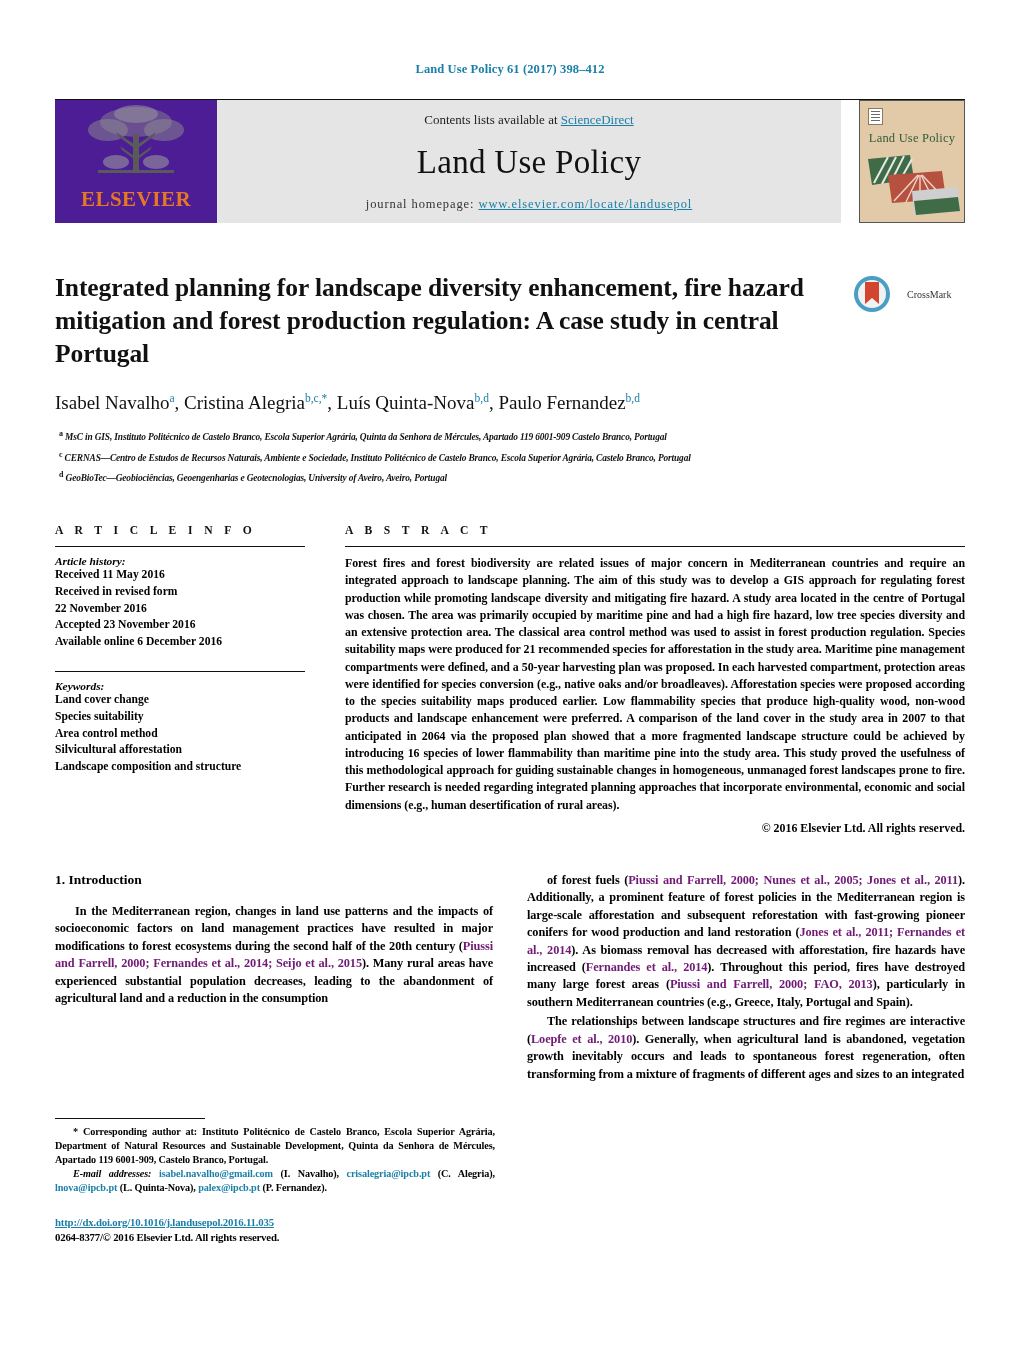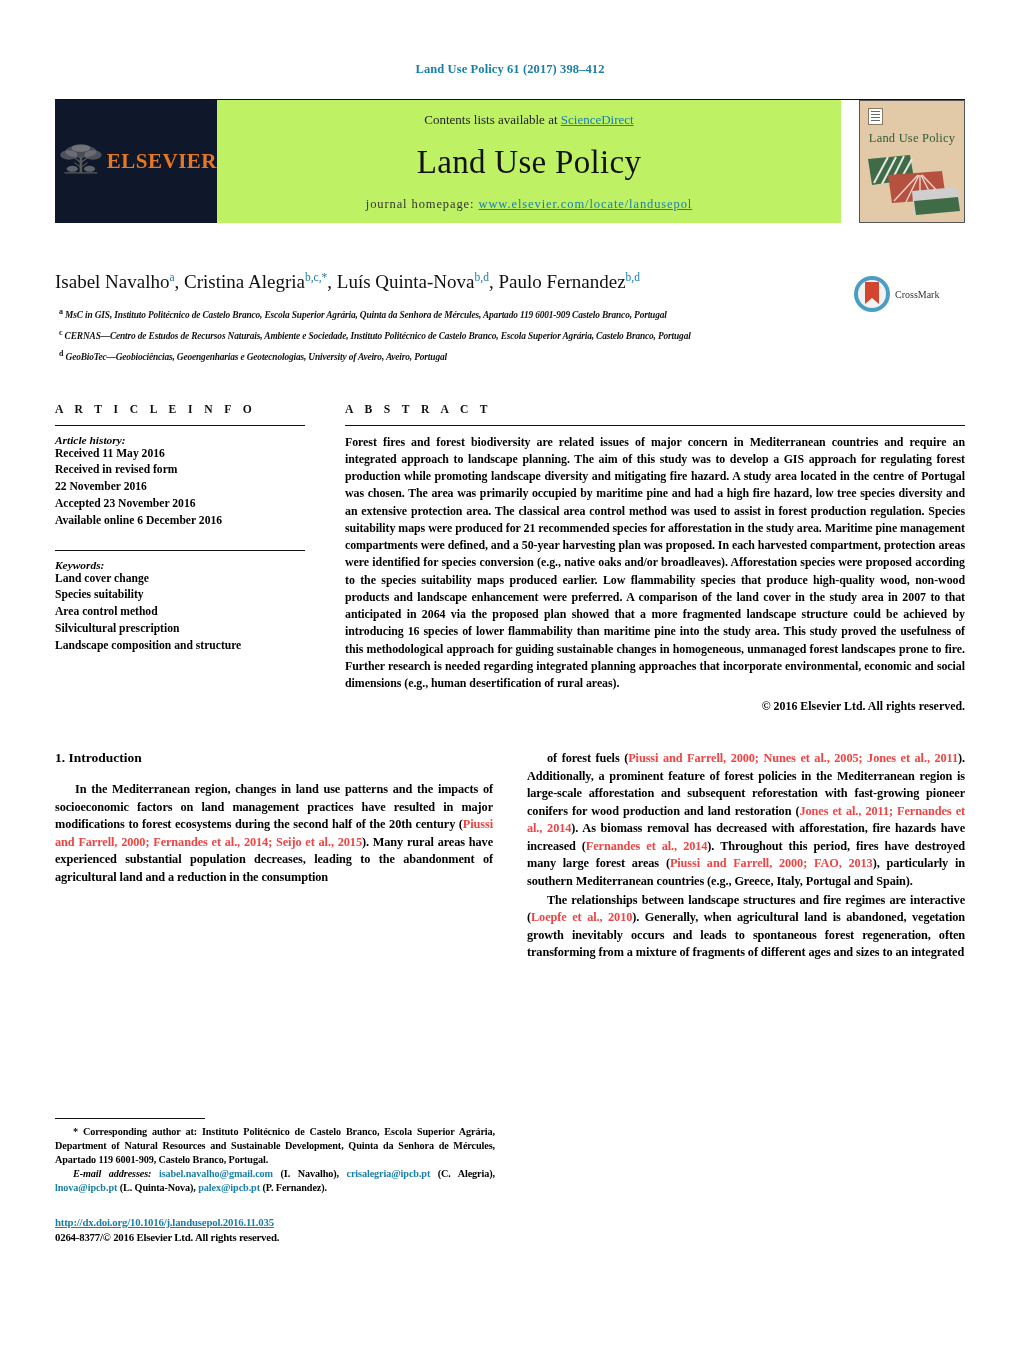--- a/index.html
+++ b/index.html
@@ -29,38 +29,39 @@
     margin-top:22px;
     border-top:1.5px solid #111;
     display:flex;
     align-items:stretch;
     height:124px;
   }
   .elsevier-logo {
     width:162px;
     flex:0 0 162px;
     display:flex;
+    flex-direction:column;
     align-items:center;
-    justify-content:center;
+    justify-content:flex-start;
     padding-bottom:2px;
-    background:#0f172a;
+    background:#4c1d95;
   }
   .tree-svg { display:block; }
   .elsevier-word {
     font-family:"Liberation Serif", serif;
     font-size:21px;
     letter-spacing:0.5px;
     color:#E87722;
     font-weight:bold;
     line-height:1;
     margin-top:1px;
   }
   .masthead-center {
     flex:1;
-    background:#bef264;
+    background:#e5e5e5;
     display:flex;
     flex-direction:column;
     align-items:center;
     justify-content:space-between;
     padding:12px 0 11px 0;
   }
   .contents-line { font-size:13px; color:#222; }
   .contents-line .sd { color:#1a7fa8; }
   .journal-name {
     font-size:33px;
@@ -101,21 +102,21 @@
   .paper-title {
     font-size:25.5px;
     line-height:1.30;
     font-family:"Liberation Serif", serif;
     color:#111;
     width:795px;
     letter-spacing:-0.1px;
   }
   .crossmark {
     position:absolute; right:0; top:4px;
-    width:112px; display:flex; align-items:center; gap:4px;
+    width:112px; display:flex; align-items:center; gap:16px;
   }
   .crossmark-label { font-size:10px; color:#333; font-family:"Liberation Serif", serif;}
 
   .authors {
     margin-top:22px;
     font-size:19px;
     color:#111;
     letter-spacing:0;
   }
   .authors sup { color:#1a7fa8; font-size:11.5px; }
@@ -183,21 +184,21 @@
   .para {
     font-size:12.3px;
     line-height:1.42;
     text-align:justify;
     margin:0 0 0 0;
     text-indent:20px;
     font-weight:bold;
     letter-spacing:-0.1px;
   }
   .para + .para { margin-top:2px; }
-  .ref { color:#ef4444; }
+  .ref { color:#701a75; }
 
   
   .footnote-wrap { position:absolute; left:55px; top:1118px; width:440px; }
   .fn-rule { border-top:1px solid #111; width:150px; margin-bottom:6px; }
   .fn {
     font-size:10.2px;
     line-height:1.38;
     text-align:justify;
     margin:0;
     font-weight:bold;
@@ -271,20 +272,21 @@
             <line x1="56" y1="22" x2="78" y2="45"></line>
           </g>
           <polygon points="46,38 92,34 94,58 48,62" fill="#cfcfcf"></polygon>
           <polygon points="48,48 92,44 94,58 50,62" fill="#3f6b46"></polygon>
         </g>
       </svg>
     </div>
   </div>
 
   <div class="title-block">
+    <h1 class="paper-title">Integrated planning for landscape diversity enhancement, fire hazard mitigation and forest production regulation: A case study in central Portugal</h1>
 
     <div class="crossmark">
       <svg width="38" height="38" viewBox="0 0 38 38">
         <circle cx="19" cy="19" r="18" fill="#4a9ec4"></circle>
         <circle cx="19" cy="19" r="14" fill="#f2f2f2"></circle>
         <path d="M12 7 h14 v22 l-7 -6 l-7 6 Z" fill="#d2462f"></path>
       </svg>
       <span class="crossmark-label">CrossMark</span>
     </div>
 
@@ -309,21 +311,21 @@
           <p class="info-line">Accepted 23 November 2016</p>
           <p class="info-line">Available online 6 December 2016</p>
         </div>
       <div class="info-gap"></div>
       <div class="rule"></div>
       <p class="info-sub">Keywords:</p>
       <div>
           <p class="info-line">Land cover change</p>
           <p class="info-line">Species suitability</p>
           <p class="info-line">Area control method</p>
-          <p class="info-line">Silvicultural prescription</p>
+          <p class="info-line">Silvicultural afforestation</p>
           <p class="info-line">Landscape composition and structure</p>
         </div>
     </div>
 
     <div class="col-abstract">
       <div class="sec-head">A B S T R A C T</div>
       <div class="rule"></div>
       <p class="abstract-text">Forest fires and forest biodiversity are related issues of major concern in Mediterranean countries and require an integrated approach to landscape planning. The aim of this study was to develop a GIS approach for regulating forest production while promoting landscape diversity and mitigating fire hazard. A study area located in the centre of Portugal was chosen. The area was primarily occupied by maritime pine and had a high fire hazard, low tree species diversity and an extensive protection area. The classical area control method was used to assist in forest production regulation. Species suitability maps were produced for 21 recommended species for afforestation in the study area. Maritime pine management compartments were defined, and a 50-year harvesting plan was proposed. In each harvested compartment, protection areas were identified for species conversion (e.g., native oaks and/or broadleaves). Afforestation species were proposed according to the species suitability maps produced earlier. Low flammability species that produce high-quality wood, non-wood products and landscape enhancement were preferred. A comparison of the land cover in the study area in 2007 to that anticipated in 2064 via the proposed plan showed that a more fragmented landscape structure could be achieved by introducing 16 species of lower flammability than maritime pine into the study area. This study proved the usefulness of this methodological approach for guiding sustainable changes in homogeneous, unmanaged forest landscapes prone to fire. Further research is needed regarding integrated planning approaches that incorporate environmental, economic and social dimensions (e.g., human desertification of rural areas).</p>
       <div class="copyright">© 2016 Elsevier Ltd. All rights reserved.</div>
     </div>

